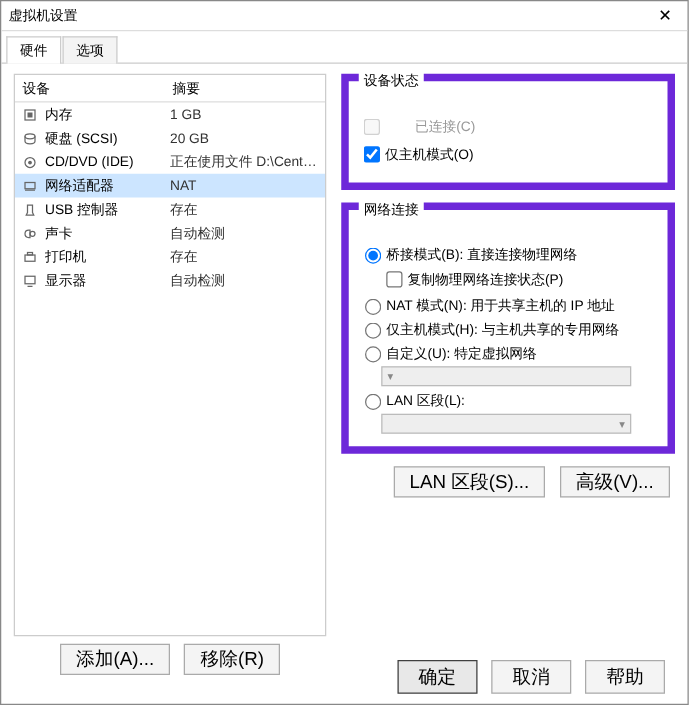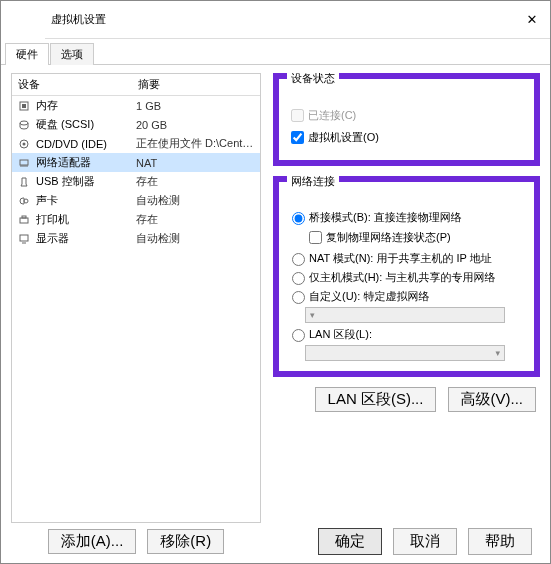--- a/index.html
+++ b/index.html
@@ -1,17 +1,17 @@
 <!DOCTYPE html>
 <html><head>
 <meta charset="utf-8">
 <style>
 * { box-sizing: border-box; font-family: "Microsoft YaHei", "SimSun", sans-serif; font-size: 11px; }
 body { margin: 0; background: #fff; width: 551px; height: 564px; border: 1px solid #888; position: relative; }
-.titlebar { height: 38px; display: flex; align-items: center; padding: 0 6px; border-bottom: 1px solid #ddd; margin-left: 44px; }
+.titlebar { height: 24px; display: flex; align-items: center; padding: 0 6px; border-bottom: 1px solid #ddd; }
 .titlebar .title { flex: 1; }
 .close-x { width: 24px; text-align: center; cursor: default; font-size: 13px; }
 .tabs { display: flex; border-bottom: 1px solid #ccc; padding-left: 4px; padding-top: 3px; }
 .tab { padding: 3px 10px; border: 1px solid #ccc; border-bottom: none; background: #fff; margin-right: 1px; position: relative; top: 1px; cursor: default; }
 .tab.inactive { background: #f4f4f4; }
 .content { display: flex; padding: 8px 10px; height: 460px; }
 .left { width: 250px; }
 .hwlist { border: 1px solid #ccc; height: 450px; display: flex; flex-direction: column; }
 .hwlist-header { display: flex; border-bottom: 1px solid #ddd; padding: 3px 6px; font-weight: normal; }
 .hwlist-header .col1 { width: 120px; }
@@ -23,21 +23,21 @@
 .hwrow .nm { width: 100px; overflow: hidden; white-space: nowrap; text-overflow: ellipsis; }
 .hwrow .sm { flex: 1; overflow: hidden; white-space: nowrap; text-overflow: ellipsis; color: #333; }
 .left-btns { text-align: center; margin-top: 6px; }
 .btn { border: 1px solid #aaa; background: #f4f4f4; padding: 2px 12px; margin: 0 4px; cursor: default; font-size: 15px; }
 .right { flex: 1; padding-left: 12px; }
 .group { border: 6px solid #6d28d9; padding: 24px 8px 10px; margin-bottom: 10px; position: relative; }
 .group-title { position: absolute; top: -8px; left: 8px; background: #fff; padding: 0 4px; }
 .chk, .rad { display: flex; align-items: center; margin: 3px 0; }
 .chk input, .rad input { margin-right: 4px; }
 .indent { margin-left: 18px; }
-.disabled { color: #999; }
+.disabled { color: #999; gap: 24px; }
 .sel { width: 200px; border: 1px solid #bbb; background: #eee; padding: 2px 4px; margin-left: 18px; color: #888; display: flex; justify-content: space-between; align-items: center; }
 .chev { font-size: 9px; }
 .right-btns { text-align: right; margin-top: 6px; }
 .footer { position: absolute; bottom: 8px; right: 14px; }
 .footer .btn { padding: 3px 16px; }
 .footer .btn.primary { background: #e8e8e8; border: 1px solid #404040; }
 </style>
 </head>
 <body>
 
@@ -148,21 +148,21 @@
 
   <div class="right">
     <div class="group">
       <div class="group-title">设备状态</div>
       <label class="chk disabled">
         <input type="checkbox" disabled="" style="">
         <span>已连接(C)</span>
       </label>
       <label class="chk">
         <input type="checkbox" checked="" style="">
-        <span>虚拟机设置(O)</span>
+        <span>仅主机模式(O)</span>
       </label>
     </div>
 
     <div class="group">
       <div class="group-title">网络连接</div>
       <label class="rad">
         <input type="radio" name="net" checked="" style="">
         <span>桥接模式(B): 直接连接物理网络</span>
       </label>
       <label class="chk indent">

